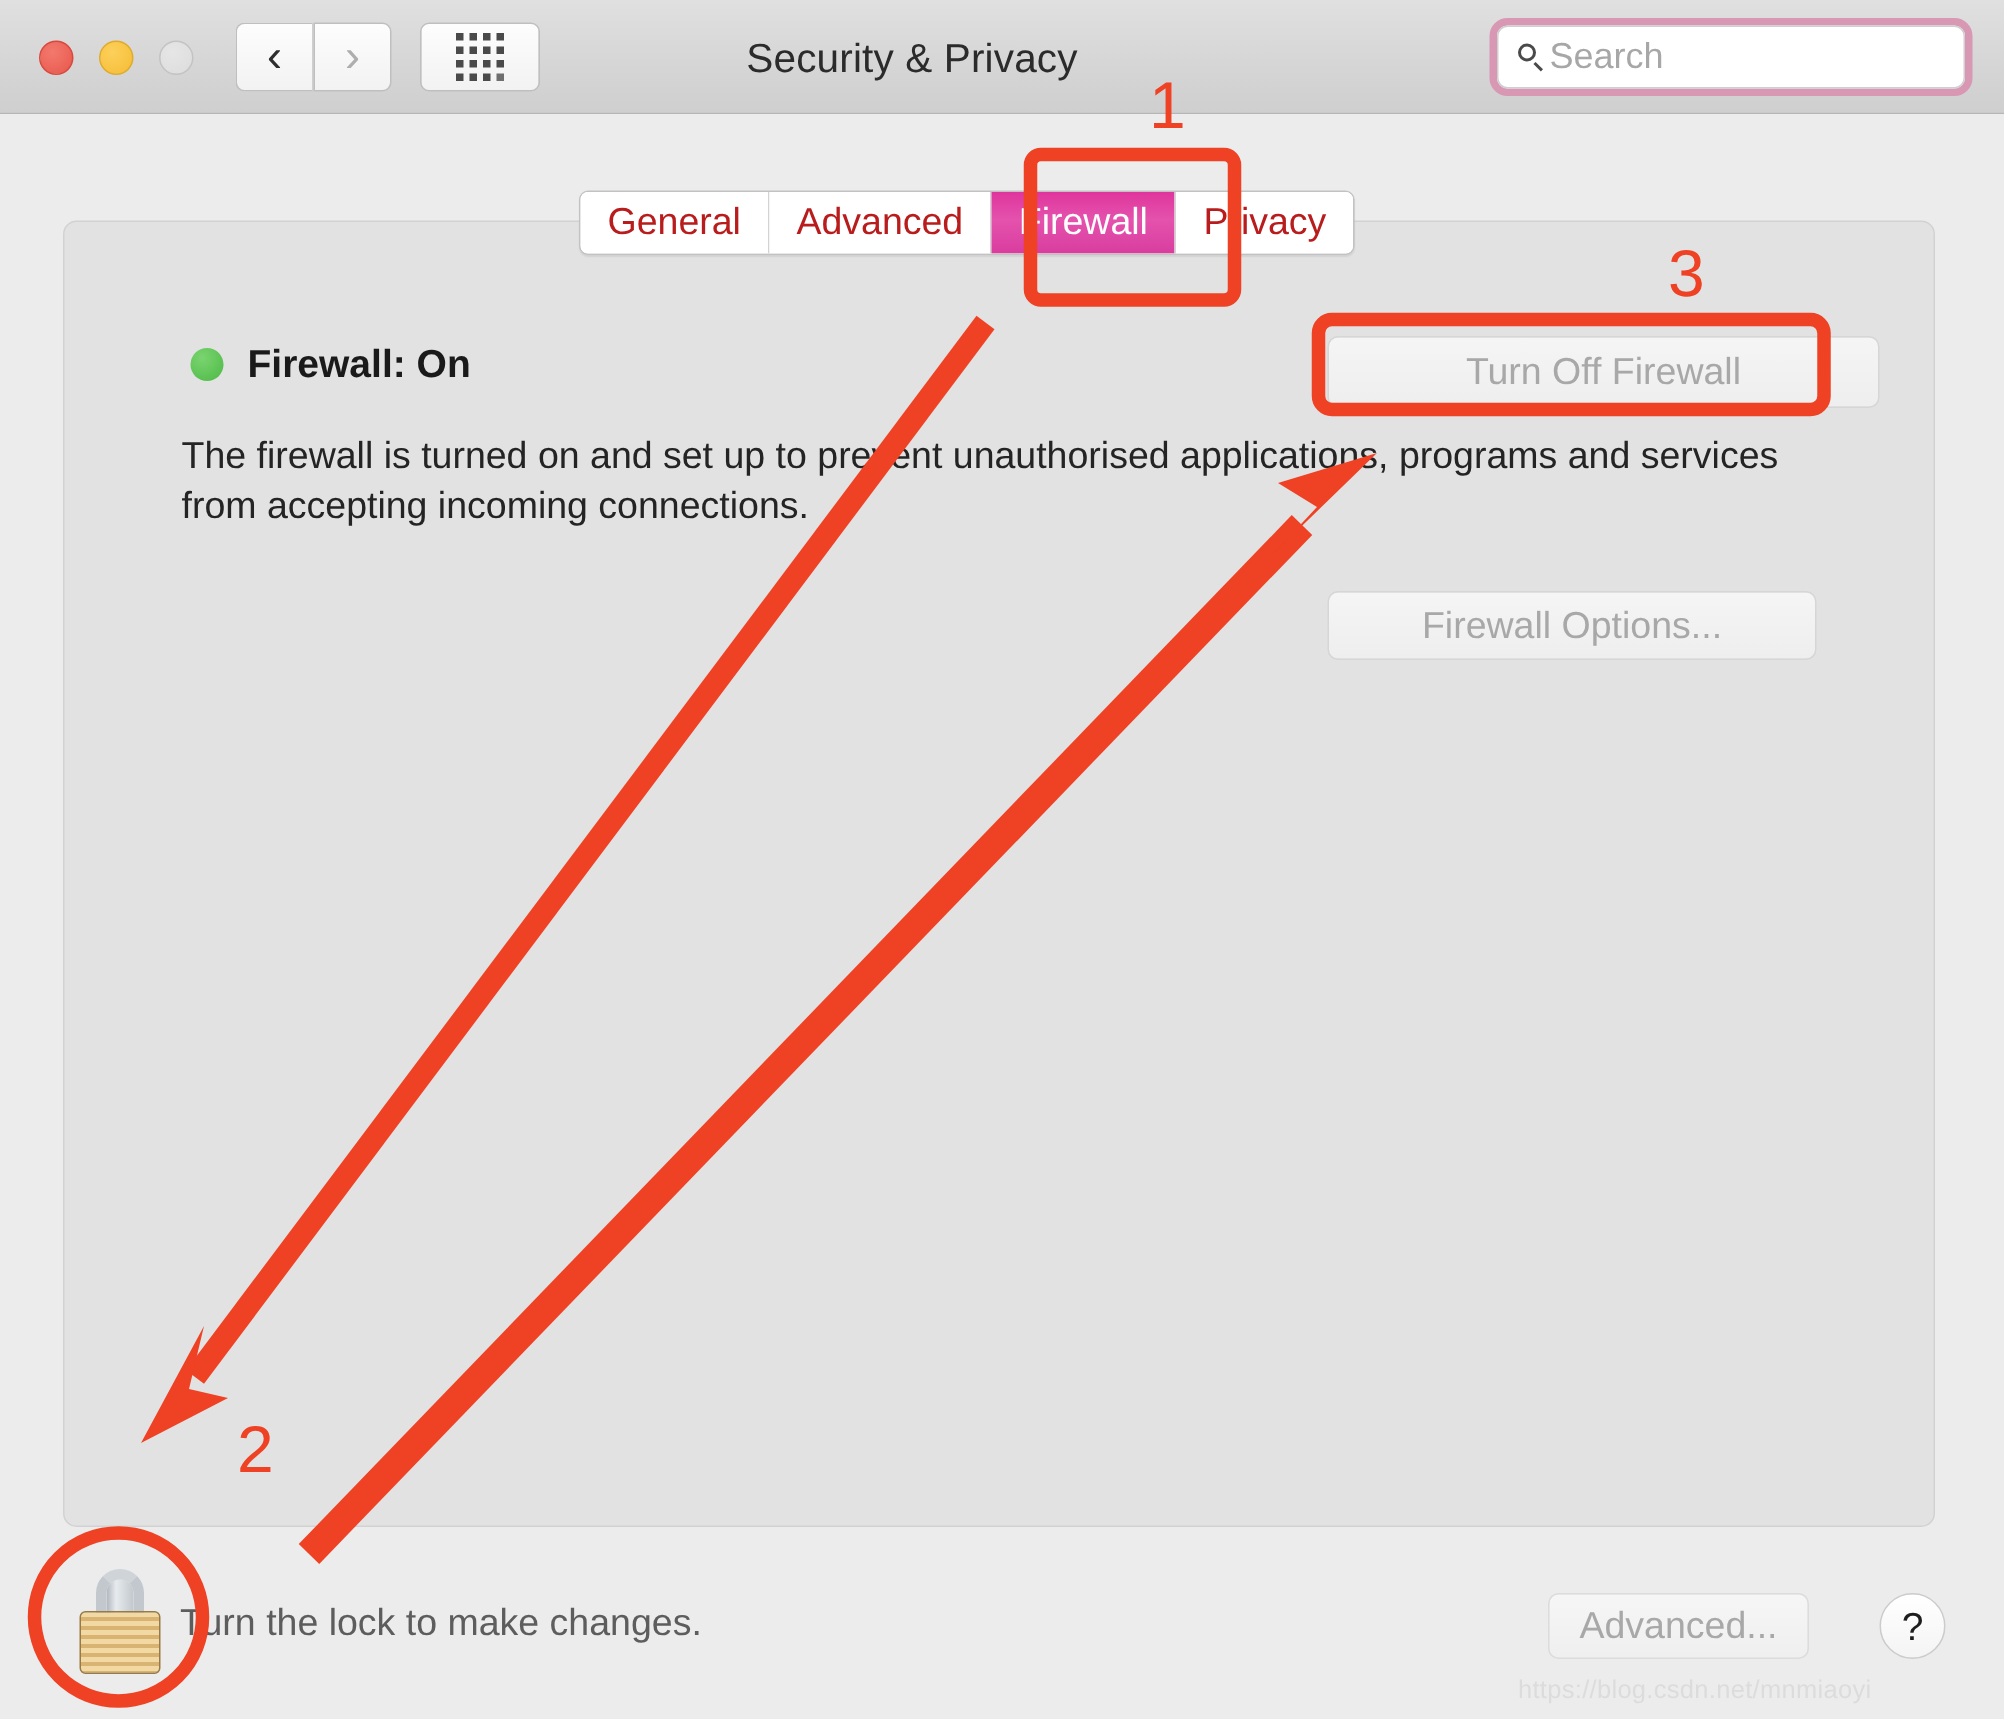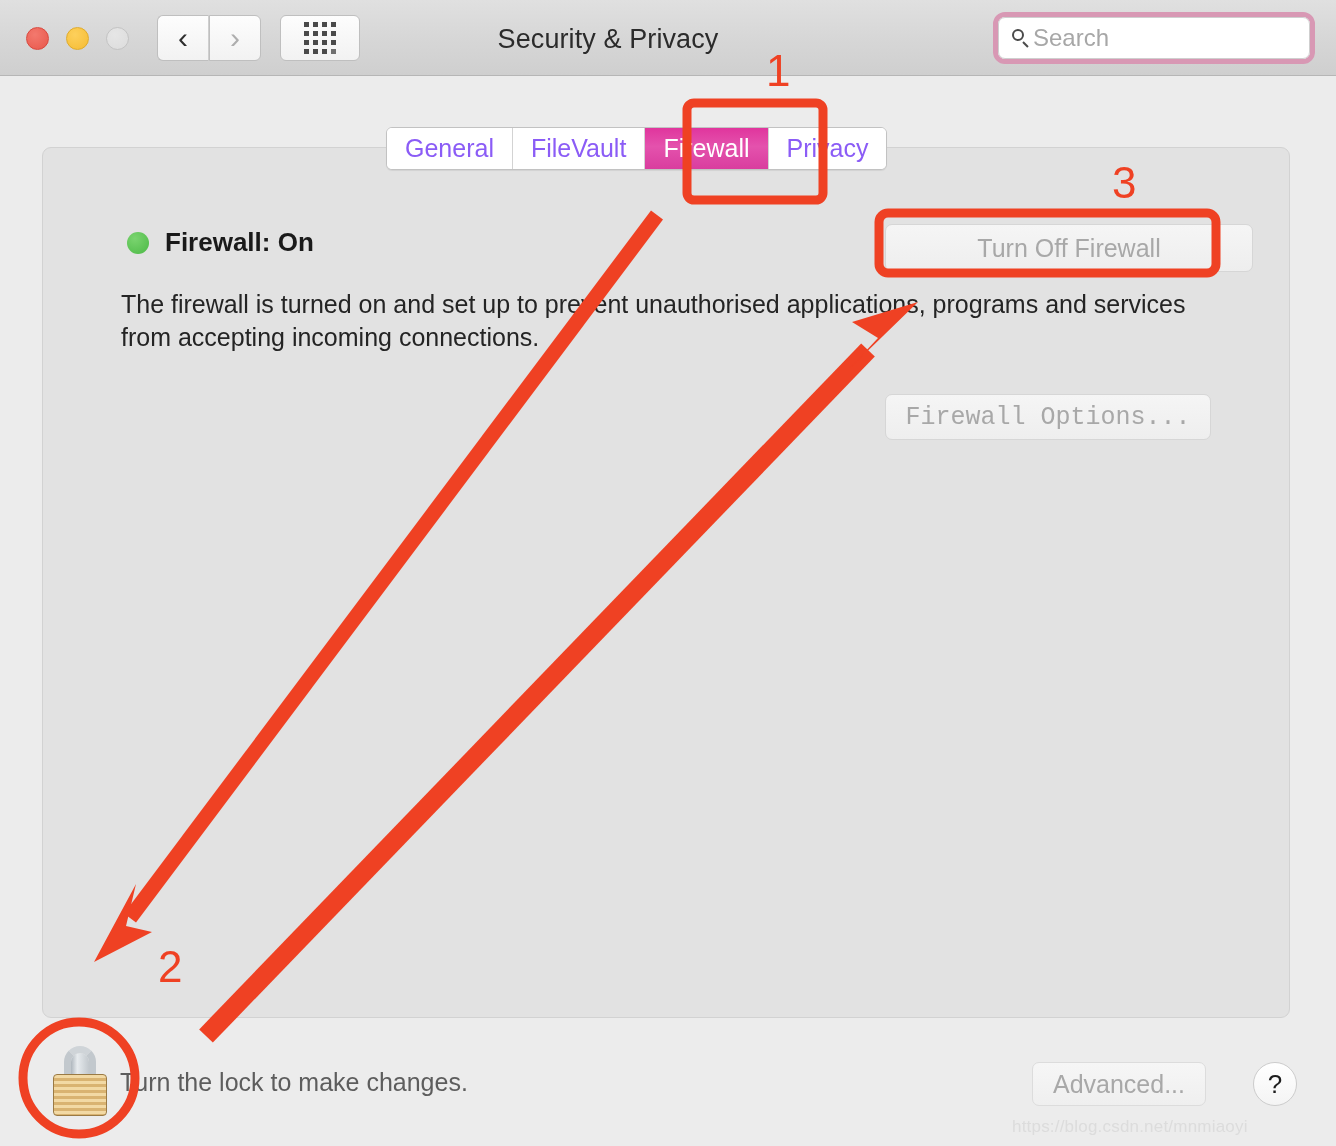--- a/index.html
+++ b/index.html
@@ -150,21 +150,21 @@
     border-radius: 6px;
     overflow: hidden;
     background: #ffffff;
     box-shadow: 0 1px 1px rgba(0,0,0,.07);
   }
   .tab {
     display: flex;
     align-items: center;
     justify-content: center;
     font-size: 25px;
-    color: #8b5cf6;
+    color: #b91c1c;
     background: #ffffff;
     border-right: 1px solid #d3d3d3;
     padding: 0 18px;
     box-sizing: border-box;
     white-space: nowrap;
   }
   .tab:last-child { border-right: 0; }
   .tab.selected {
     background: linear-gradient(to bottom, #e0359d 0%, #e452ad 45%, #d93d9e 100%);
     color: #ffffff;
@@ -220,21 +220,21 @@
     justify-content: center;
     font-size: 25px;
     color: #a8a8a8;
   }
   #btn-turnoff {
     left: 842px; top: 76px;
     width: 368px; height: 48px;
   }
   #btn-options {
     left: 842px; top: 246px;
-    width: 326px; height: 46px; font-family: Liberation Mono, monospace;
+    width: 326px; height: 46px;
   }
 
   
   #lock-icon {
     position: absolute;
     left: 48px; top: 1044px;
     width: 64px; height: 72px;
   }
   #lock-icon .shackle {
     position: absolute;
@@ -374,21 +374,21 @@
 
       <div id="desc">The firewall is turned on and set up to prevent unauthorised applications, programs and services from accepting incoming connections.</div>
 
       <div class="pbtn" id="btn-turnoff">Turn Off Firewall</div>
 
       <div class="pbtn" id="btn-options">Firewall Options...</div>
     </div>
 
     <div id="tabbar">
       <div class="tab">General</div>
-      <div class="tab">FileVault</div>
+      <div class="tab">Advanced</div>
       <div class="tab selected">Firewall</div>
       <div class="tab">Privacy</div>
     </div>
 
     <div id="lock-icon">
       <span class="shackle"></span>
       <span class="body"></span>
     </div>
     <div id="lock-text">Turn the lock to make changes.</div>
     <div id="btn-advanced">Advanced...</div>

